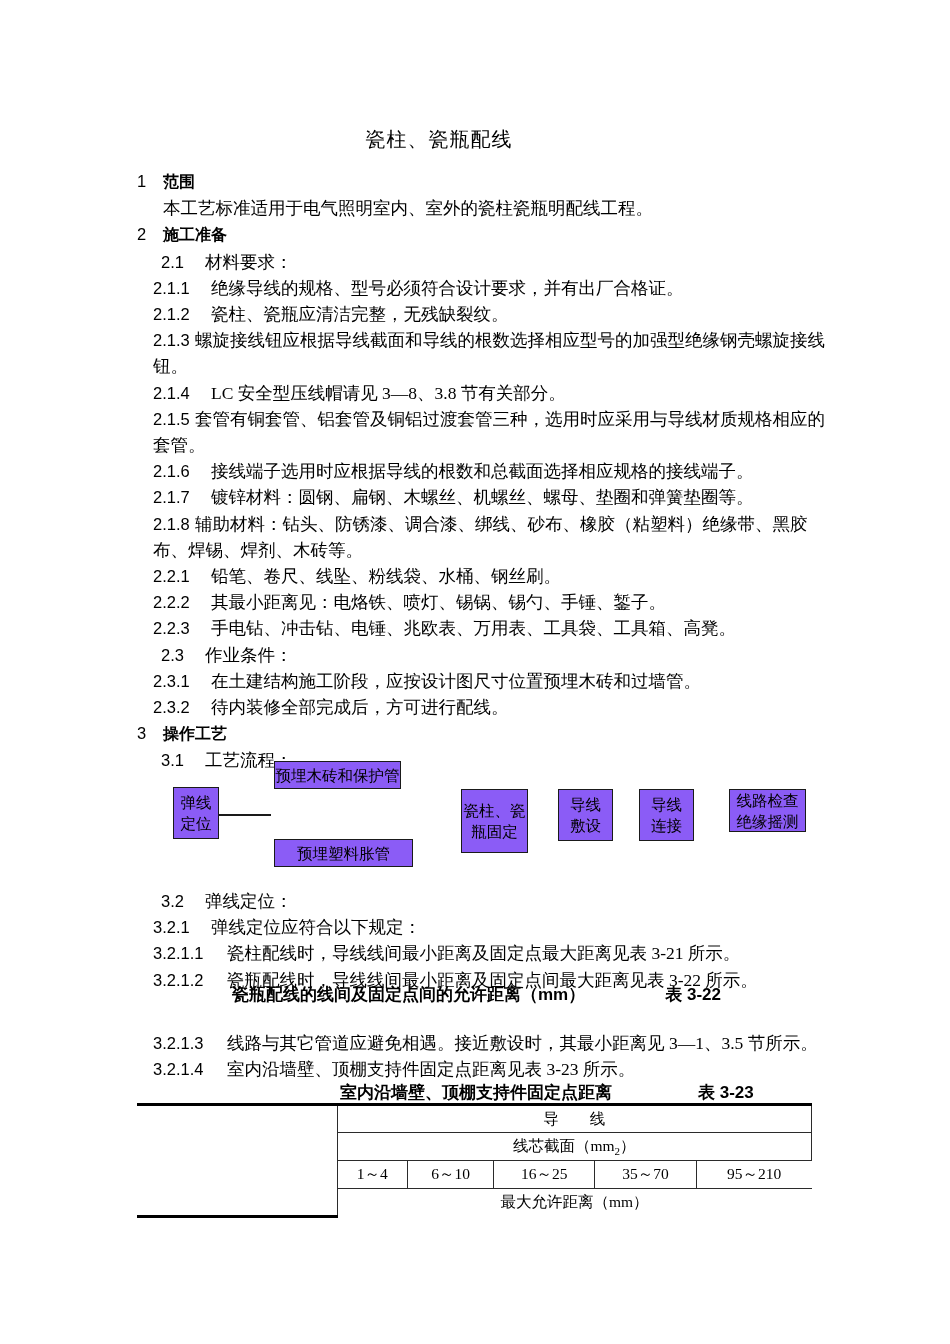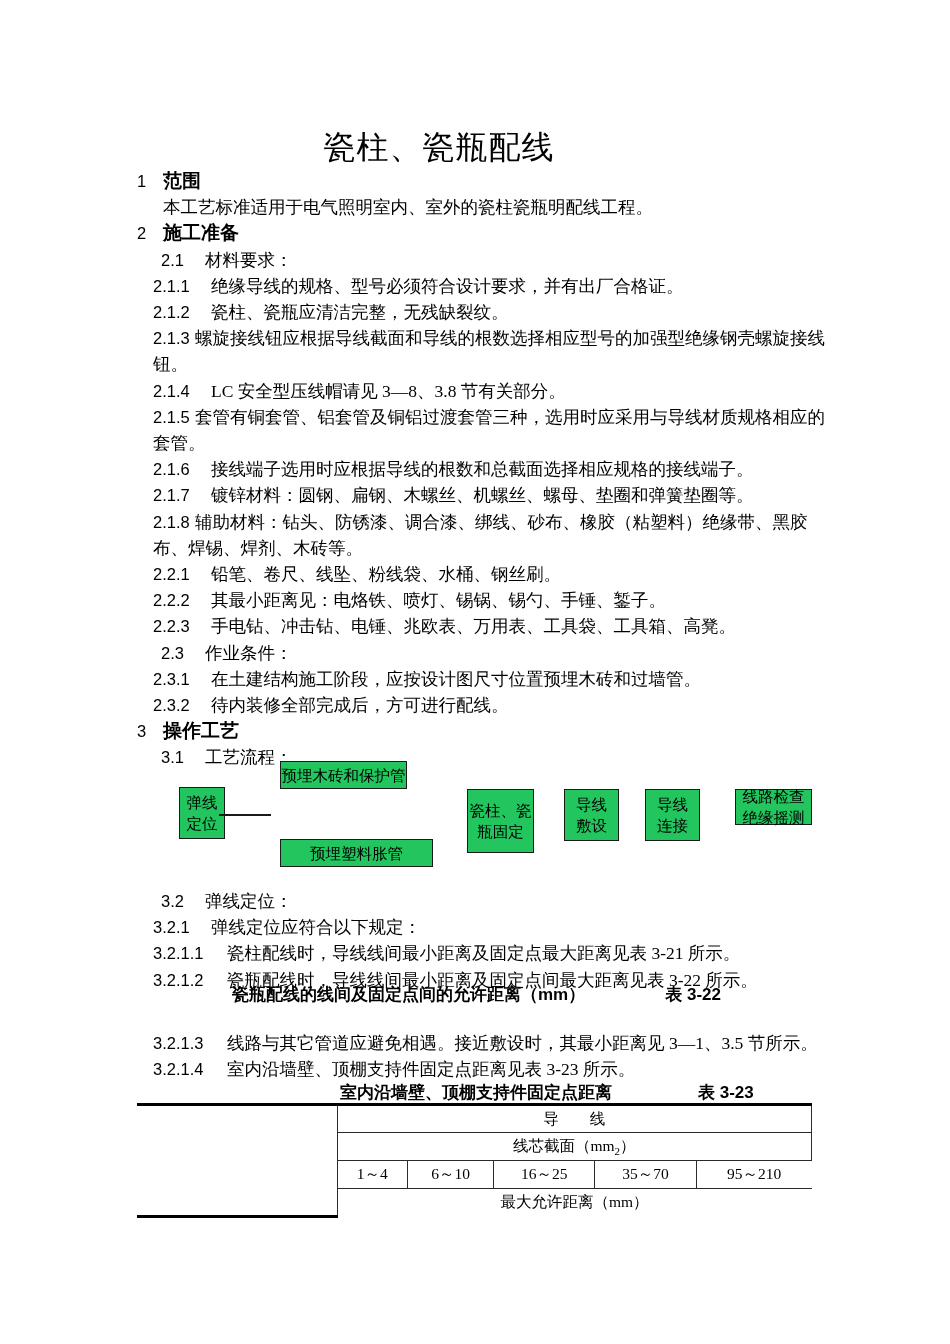--- a/index.html
+++ b/index.html
@@ -22,21 +22,21 @@
     height: 1344px;
   }
 
   
   .doc-title {
     position: absolute;
     left: 0;
     top: 126px;
     width: 878px;
     text-align: center;
-    font-size: 32px;
+    font-size: 20px;
     letter-spacing: 1px;
     font-family: Liberation Mono, monospace;
   }
 
   
   .body-flow {
     position: absolute;
     left: 137px;
     top: 168px;
     width: 692px;
@@ -54,21 +54,21 @@
   .lvl3 { padding-left: 16px; }
   .num {
     display: inline-block;
     font-family: "Liberation Sans", "DejaVu Sans", sans-serif;
     font-size: 16.5px;
   }
   .n1 { min-width: 26px; }
   .h1txt {
     font-family: "Liberation Sans", "DejaVu Sans", sans-serif;
     font-weight: bold;
-    font-size: 19px;
+    font-size: 16px;
   }
   .n2 { min-width: 44px; }
   .n3 { min-width: 58px; }
   .n4 { min-width: 74px; }
   .txt { font-family: "Liberation Serif", "DejaVu Serif", serif; }
 
   
   .tbl-caption {
     position: absolute;
     font-family: "Liberation Sans", "DejaVu Sans", sans-serif;
@@ -92,23 +92,22 @@
     position: absolute;
     border: 1.6px solid #1a1a1a;
     box-sizing: border-box;
     display: flex;
     flex-direction: column;
     align-items: center;
     justify-content: center;
     font-size: 15.5px;
     line-height: 21px;
     font-family: "Liberation Serif", "DejaVu Serif", serif;
-    background: #22c55e;
+    background: #8b5cf6;
     pointer-events: auto;
-    margin-left: 6px;
   }
   .fbox span { display: block; white-space: nowrap; }
   .connector {
     position: absolute;
     background: #1a1a1a;
     pointer-events: auto;
   }
 
   
   .dtable {
@@ -235,42 +234,42 @@
   <div class="flow">
     <div class="fbox" style="left:173px; top:787px; width:46px; height:52px;">
       <span>弹线</span>
       <span>定位</span>
     </div>
 
     <div class="fbox" style="left:274px; top:761px; width:127px; height:28px;">
       <span>预埋木砖和保护管</span>
     </div>
 
-    <div class="fbox" style="left:274px; top:839px; width:153px; height:28px;">
+    <div class="fbox" style="left:274px; top:839px; width:139px; height:28px;">
       <span>预埋塑料胀管</span>
     </div>
 
     <div class="connector" style="left:219px; top:814px; width:52px; height:2.2px;"></div>
 
     <div class="fbox" style="left:461px; top:789px; width:67px; height:64px;">
       <span>瓷柱、瓷</span>
       <span>瓶固定</span>
     </div>
 
     <div class="fbox" style="left:558px; top:789px; width:55px; height:52px;">
       <span>导线</span>
       <span>敷设</span>
     </div>
 
     <div class="fbox" style="left:639px; top:789px; width:55px; height:52px;">
       <span>导线</span>
       <span>连接</span>
     </div>
 
-    <div class="fbox" style="left:729px; top:789px; width:77px; height:36px;">
+    <div class="fbox" style="left:729px; top:789px; width:77px; height:43px;">
       <span>线路检查</span>
       <span>绝缘摇测</span>
     </div>
   </div>
 
   <div class="body-flow" style="top:888px">
     <div class="ln lvl2">
       <span class="num n2">3.2</span><span class="txt">弹线定位：</span>
     </div>
     <div class="ln lvl3">

